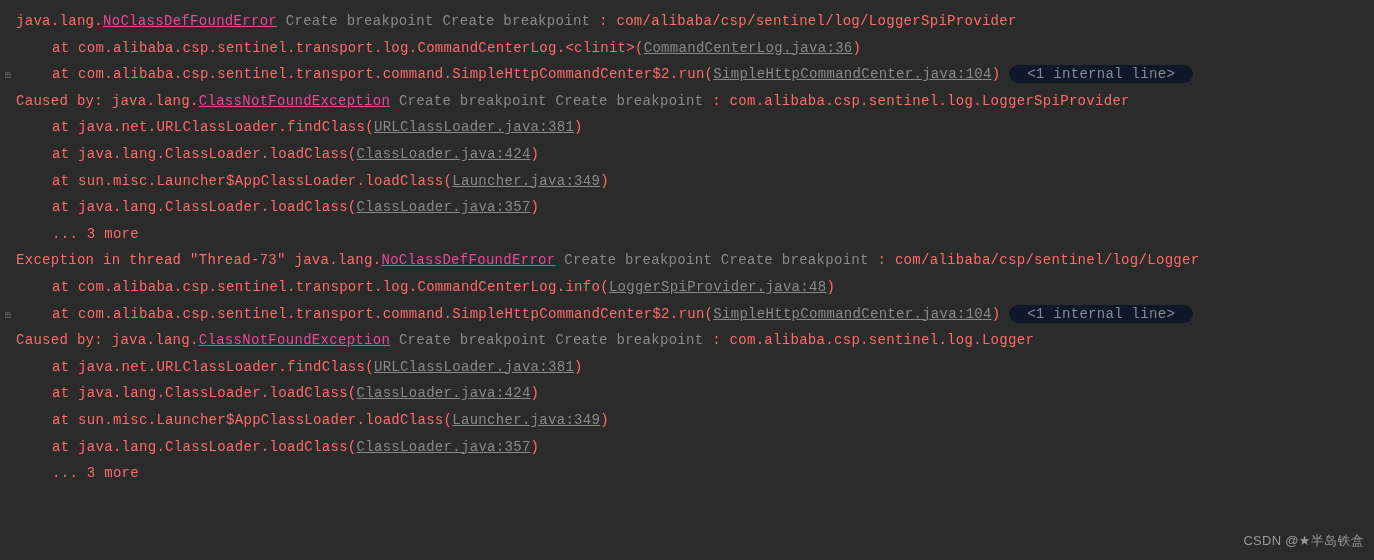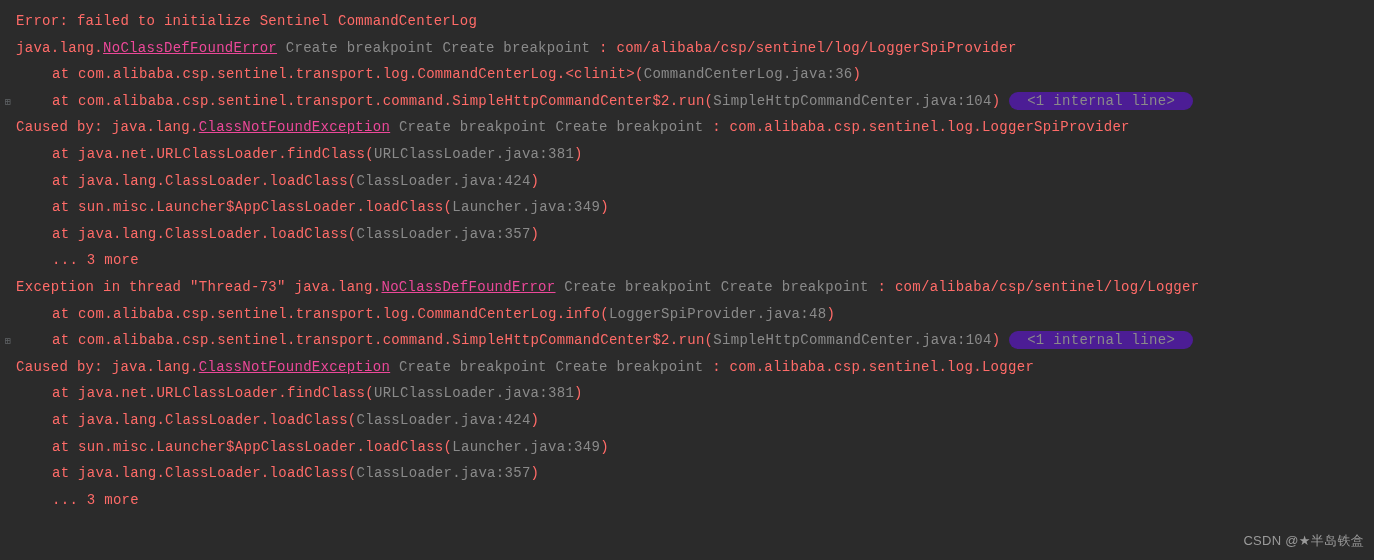--- a/index.html
+++ b/index.html
@@ -44,44 +44,44 @@
       text-decoration: underline;
       cursor: pointer;
     }
     .breakpoint {
       color: #8a8a8a;
       cursor: pointer;
       margin-top: 24px;
     }
     .file-link {
       color: #8a8a8a;
+      text-decoration: underline;
       cursor: pointer;
     }
     .internal-line {
-      background: #4c1d95;
+      background: #0f172a;
       color: #8a8a8a;
       padding: 1px 18px;
       cursor: pointer;
       border-radius: 9px;
     }
     .watermark {
       position: absolute;
       bottom: 6px;
       right: 10px;
       color: #9a9a9a;
       font-size: 13px;
       font-family: Arial, sans-serif;
       margin-left: 17px;
     }
   </style>
 </head>
 <body>
 
 <div id="console">
-    <div class="line"><span class="gutter"> </span><span style="padding-left: 0px;"><span class="error">Error: failed to initialize Sentinel CommandCenterLog</span></span></div>
     <div class="line"><span class="gutter"> </span><span style="padding-left: 0px;"><span class="error">java.lang.</span><span class="underline-link">NoClassDefFoundError</span><span class=""> </span><span class="breakpoint">Create breakpoint</span><span class="">  </span><span class="breakpoint">Create breakpoint</span><span class="error"> : com/alibaba/csp/sentinel/log/LoggerSpiProvider</span></span></div>
     <div class="line"><span class="gutter"> </span><span style="padding-left: 36px;"><span class="error">at com.alibaba.csp.sentinel.transport.log.CommandCenterLog.&lt;clinit&gt;(</span><span class="file-link">CommandCenterLog.java:36</span><span class="error">)</span></span></div>
     <div class="line"><span class="gutter expand-icon">⊞</span><span style="padding-left: 36px;"><span class="error">at com.alibaba.csp.sentinel.transport.command.SimpleHttpCommandCenter$2.run(</span><span class="file-link">SimpleHttpCommandCenter.java:104</span><span class="error">) </span><span class="internal-line">&lt;1 internal line&gt;</span></span></div>
     <div class="line"><span class="gutter"> </span><span style="padding-left: 0px;"><span class="error">Caused by: java.lang.</span><span class="underline-link">ClassNotFoundException</span><span class=""> </span><span class="breakpoint">Create breakpoint</span><span class="">  </span><span class="breakpoint">Create breakpoint</span><span class="error"> : com.alibaba.csp.sentinel.log.LoggerSpiProvider</span></span></div>
     <div class="line"><span class="gutter"> </span><span style="padding-left: 36px;"><span class="error">at java.net.URLClassLoader.findClass(</span><span class="file-link">URLClassLoader.java:381</span><span class="error">)</span></span></div>
     <div class="line"><span class="gutter"> </span><span style="padding-left: 36px;"><span class="error">at java.lang.ClassLoader.loadClass(</span><span class="file-link">ClassLoader.java:424</span><span class="error">)</span></span></div>
     <div class="line"><span class="gutter"> </span><span style="padding-left: 36px;"><span class="error">at sun.misc.Launcher$AppClassLoader.loadClass(</span><span class="file-link">Launcher.java:349</span><span class="error">)</span></span></div>
     <div class="line"><span class="gutter"> </span><span style="padding-left: 36px;"><span class="error">at java.lang.ClassLoader.loadClass(</span><span class="file-link">ClassLoader.java:357</span><span class="error">)</span></span></div>
     <div class="line"><span class="gutter"> </span><span style="padding-left: 36px;"><span class="error">... 3 more</span></span></div>
     <div class="line"><span class="gutter"> </span><span style="padding-left: 0px;"><span class="error">Exception in thread "Thread-73" java.lang.</span><span class="underline-link">NoClassDefFoundError</span><span class=""> </span><span class="breakpoint">Create breakpoint</span><span class="">  </span><span class="breakpoint">Create breakpoint</span><span class="error"> : com/alibaba/csp/sentinel/log/Logger</span></span></div>

